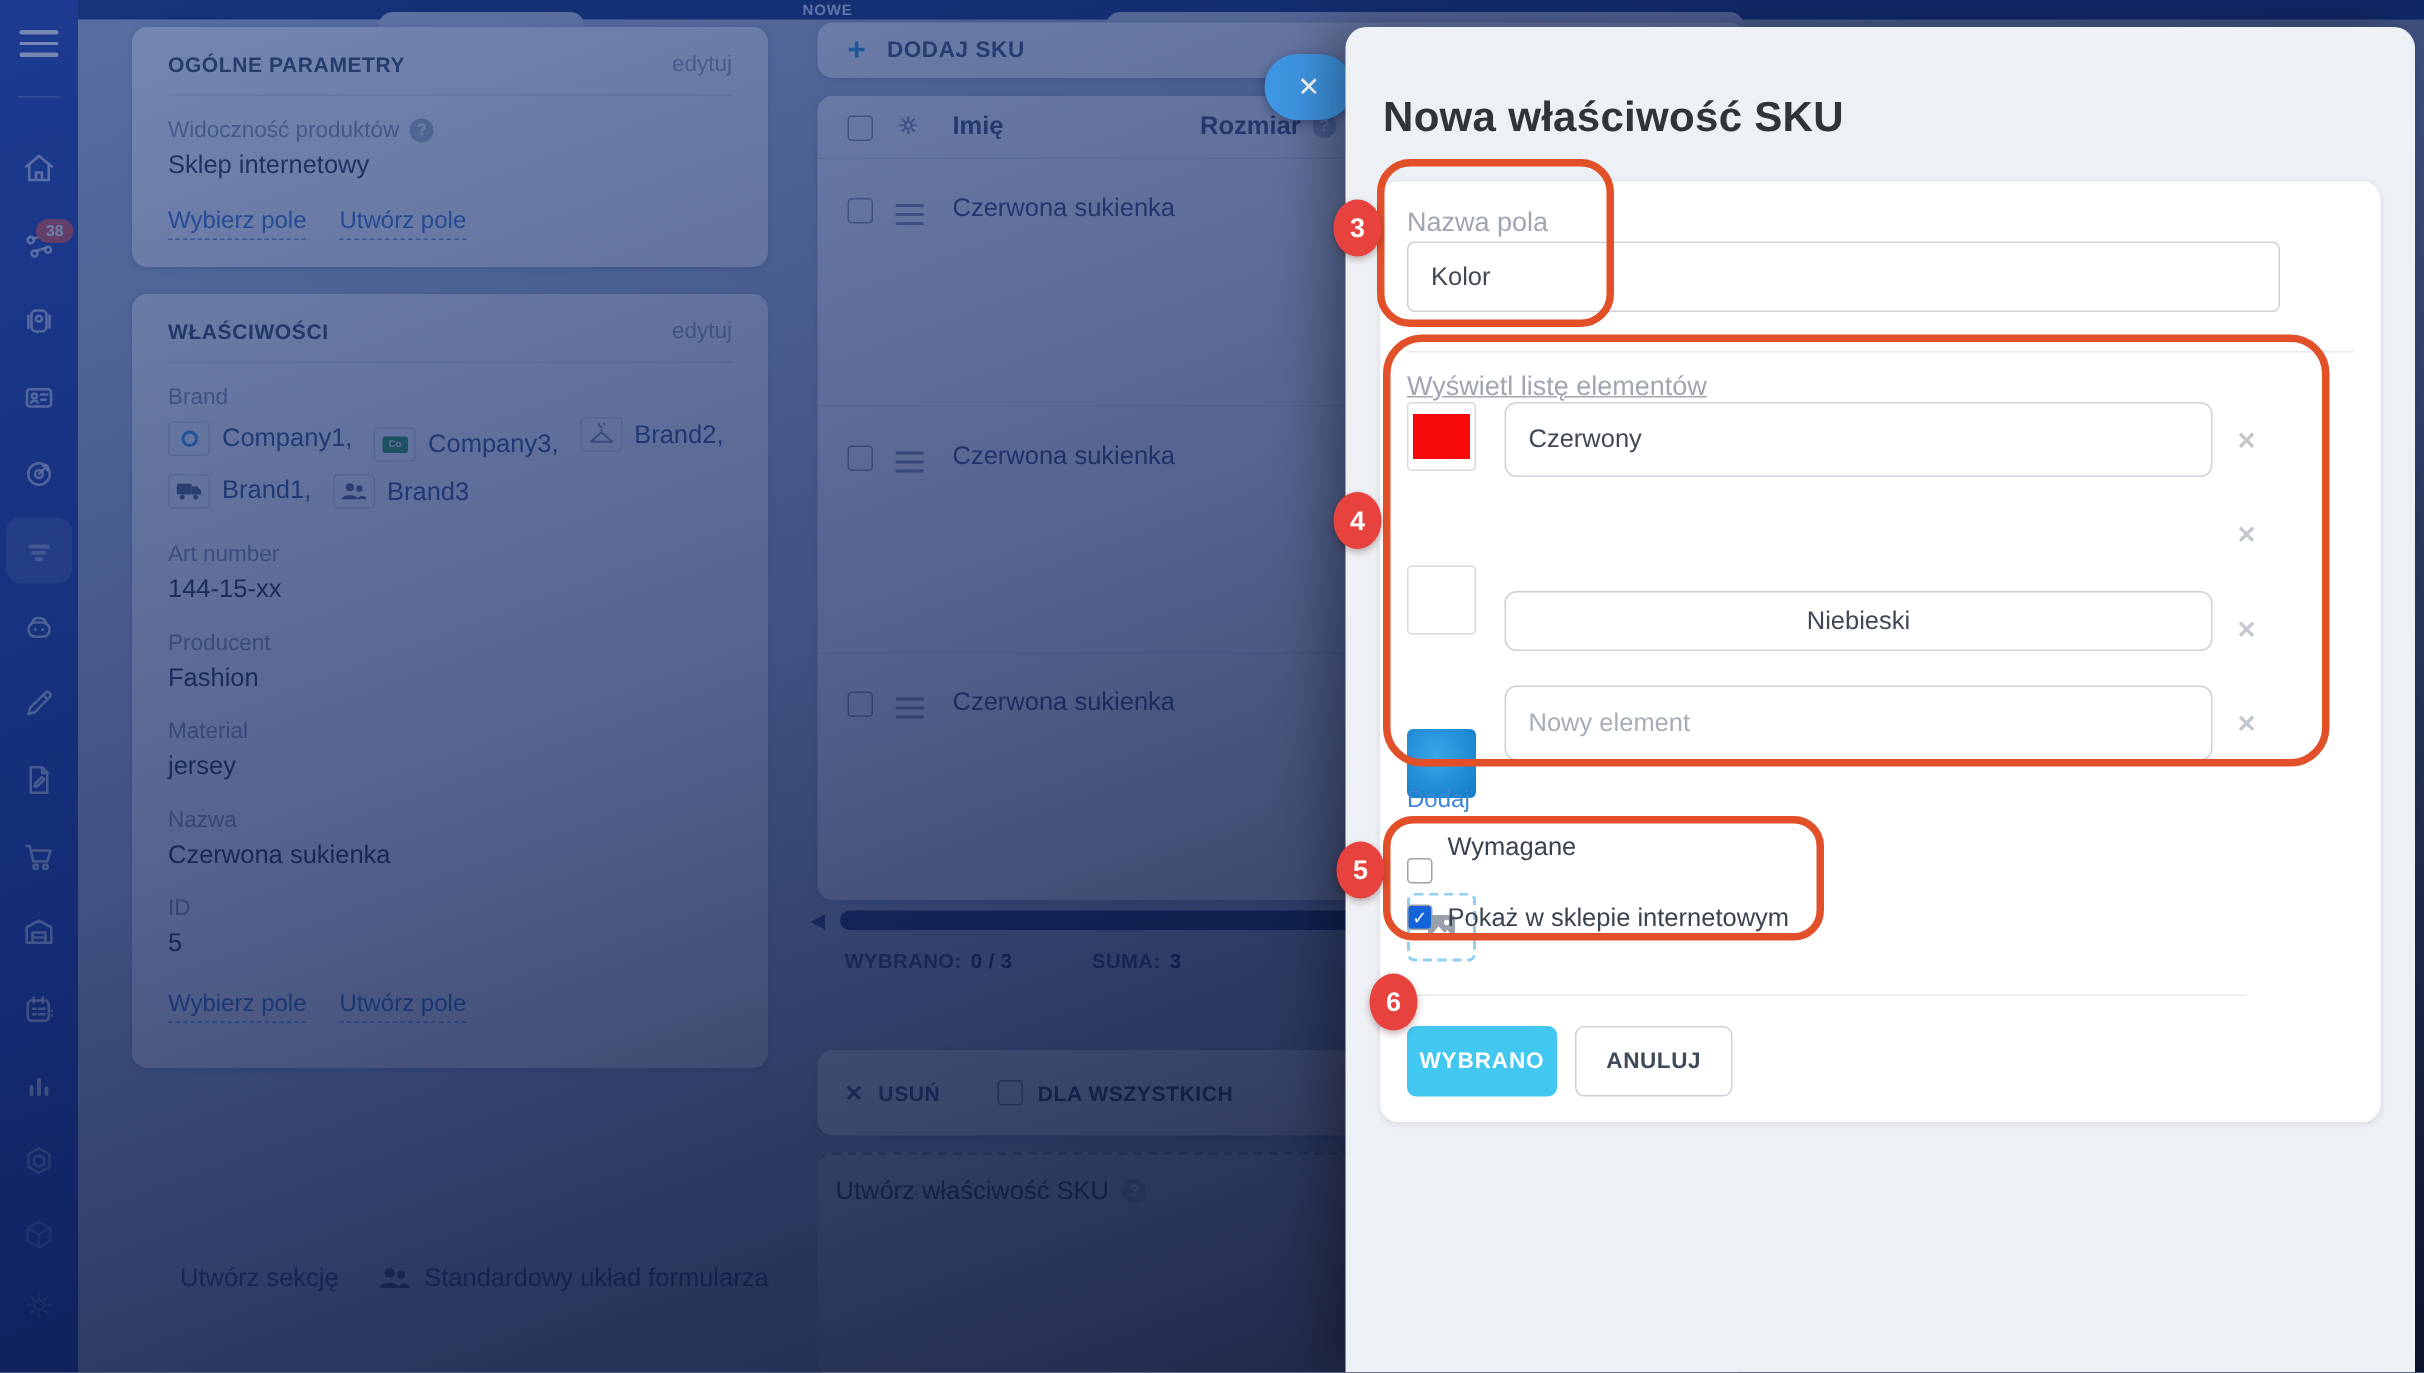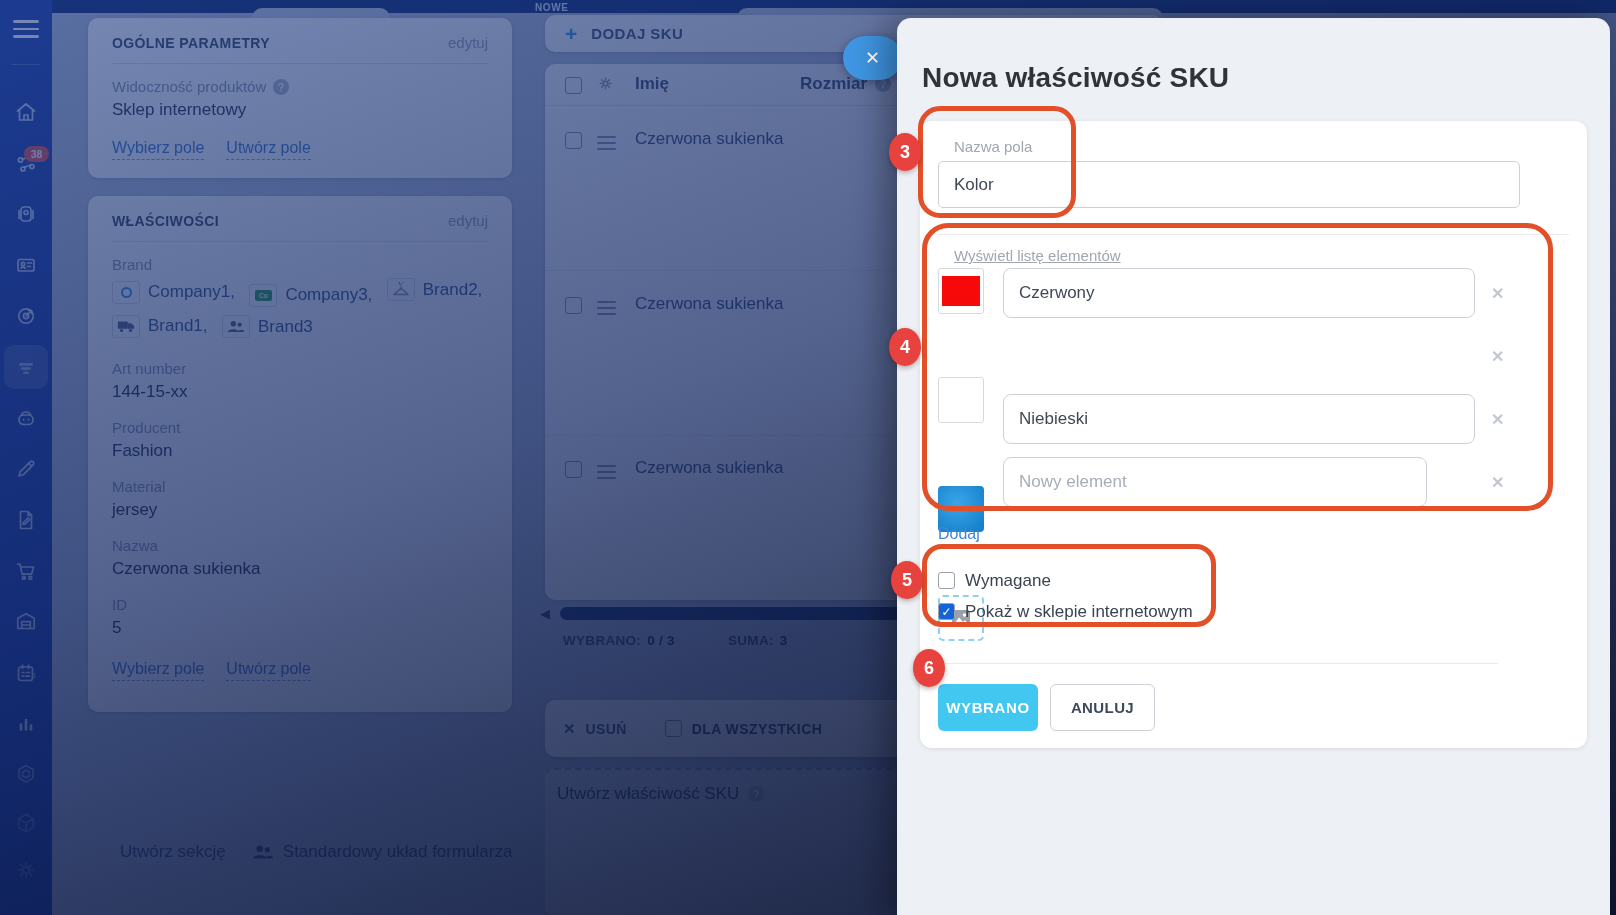--- a/index.html
+++ b/index.html
@@ -45,21 +45,21 @@
   #overlay{left:0;top:0;width:1616px;height:915px;z-index:5;pointer-events:none;
     background:linear-gradient(160deg, rgba(28,58,130,.60) 0%, rgba(17,38,98,.72) 42%, rgba(4,11,38,.95) 100%);}
   
   #modal{left:897px;top:18px;width:713px;height:897px;background:#edf0f4;border-radius:14px 14px 0 0;
          z-index:10;box-shadow:-12px 0 34px rgba(0,0,10,.35);}
   #closeBtn{left:843px;top:36px;width:59px;height:44px;border-radius:22px;z-index:9;border:none;
             color:#fff;font-size:18px;cursor:pointer;box-shadow:0 2px 8px rgba(0,20,60,.4);}
   #modalTitle{left:25px;top:44px;font-size:28px;font-weight:600;color:#2f3438;letter-spacing:.2px;}
   #modalCard{left:23px;top:103px;width:667px;height:627px;background:#fff;border-radius:12px;
              box-shadow:0 1px 5px rgba(40,50,80,.10);}
-  .mlabel{font-size:15px;color:#a0a7b1;margin-left:16px;}
+  .mlabel{font-size:18px;color:#a0a7b1;}
   .minput{box-sizing:border-box;border:1px solid #cdd1d7;border-radius:5px;font-family:inherit;
           font-size:17px;color:#3f4854;padding:0 15px;background:#fff;outline:none;}
   .minput::placeholder{color:#a7aeb8;}
   .mdivider{height:1px;background:#e8eaee;}
   .swatch{box-sizing:border-box;width:46px;height:46px;border:1px solid #d6dadf;border-radius:3px;background:#fff;position:relative;}
   .swatch .fill{position:absolute;left:3px;right:3px;top:7px;bottom:7px;}
   .swatch.full{border:none;border-radius:4px;}
   .swatch.dashed{border:2px dashed #8fd0f2;border-radius:5px;display:flex;align-items:center;justify-content:center;}
   .xbtn{background:none;border:none;font-size:16px;font-weight:bold;color:#c3c8ce;cursor:pointer;padding:0;}
   .dotted-link{font-size:16px;color:#3e86d8;text-decoration:none;border-bottom:1px dotted #8db4e6;padding-bottom:2px;cursor:pointer;}
@@ -384,37 +384,37 @@
       <div class="swatch abs" style="left:18px;top:147px;">
         <span class="fill" style="background: rgb(246, 9, 9);"></span>
         </div>
       <input class="minput abs" style="left: 83px; top: 147px; width: 472px; height: 50px; border-radius: 8px;" value="Czerwony">
       <button class="xbtn abs" style="left:571px;top:163px;">✕</button>
 
       <div class="swatch abs" style="left:18px;top:210px;"></div>
       <button class="xbtn abs" style="left:571px;top:226px;">✕</button>
 
       <div class="swatch full abs" style="left: 18px; top: 273px; background: radial-gradient(circle at 42% 38%, rgb(58, 166, 232) 0%, rgb(22, 128, 204) 85%);"></div>
-      <input class="minput abs" style="left: 83px; top: 273px; width: 472px; height: 50px; border-radius: 8px;" value="Niebieski">
+      <input class="minput abs" style="left: 83px; top: 273px; width: 472px; height: 40px; border-radius: 8px; text-align: center;" value="Niebieski">
       <button class="xbtn abs" style="left:571px;top:289px;">✕</button>
 
       <div class="swatch dashed abs" style="left:18px;top:336px;">
         <svg width="20" height="18" viewBox="0 0 20 18">
           <rect x="1" y="1" width="18" height="16" rx="2.5" fill="#9aa1ab"></rect>
           <circle cx="13.5" cy="6" r="1.8" fill="#fff"></circle>
           <path d="M3 15 L8 8.5 L12 13 L14 11 L17 15 z" fill="#fff"></path>
         </svg>
       </div>
-      <input class="minput abs" style="left: 83px; top: 336px; width: 424px; height: 50px; border-radius: 8px;" placeholder="Nowy element">
+      <input class="minput abs" style="left: 83px; top: 336px; width: 472px; height: 50px; border-radius: 8px;" placeholder="Nowy element">
       <button class="xbtn abs" style="left:571px;top:352px;">✕</button>
 
       <a class="dotted-link abs" style="left:18px;top:404px;">Dodaj</a>
 
       <span class="cbx abs" style="left:18px;top:451px;border-color:#9aa1ab;"></span>
-      <span class="mcheck-label abs" style="left:45px;top:450px;text-align:right;">Wymagane</span>
+      <span class="mcheck-label abs" style="left:45px;top:434px;text-align:right;">Wymagane</span>
       <span class="cbx abs checked" style="left:18px;top:482px;border-color:#9aa1ab;">✓</span>
       <span class="mcheck-label abs" style="left:45px;top:481px;">Pokaż w sklepie internetowym</span>
 
       <div class="mdivider abs" style="left:18px;top:542px;width:560px;"></div>
 
       <button id="saveBtn" class="abs" style="left: 18px; top: 563px; width: 100px; height: 47px; background: rgb(65, 199, 240);">WYBRANO</button>
       <button id="cancelBtn" class="abs" style="left:130px;top:563px;width:105px;height:47px;">ANULUJ</button>
     </div>
   </div>
 

